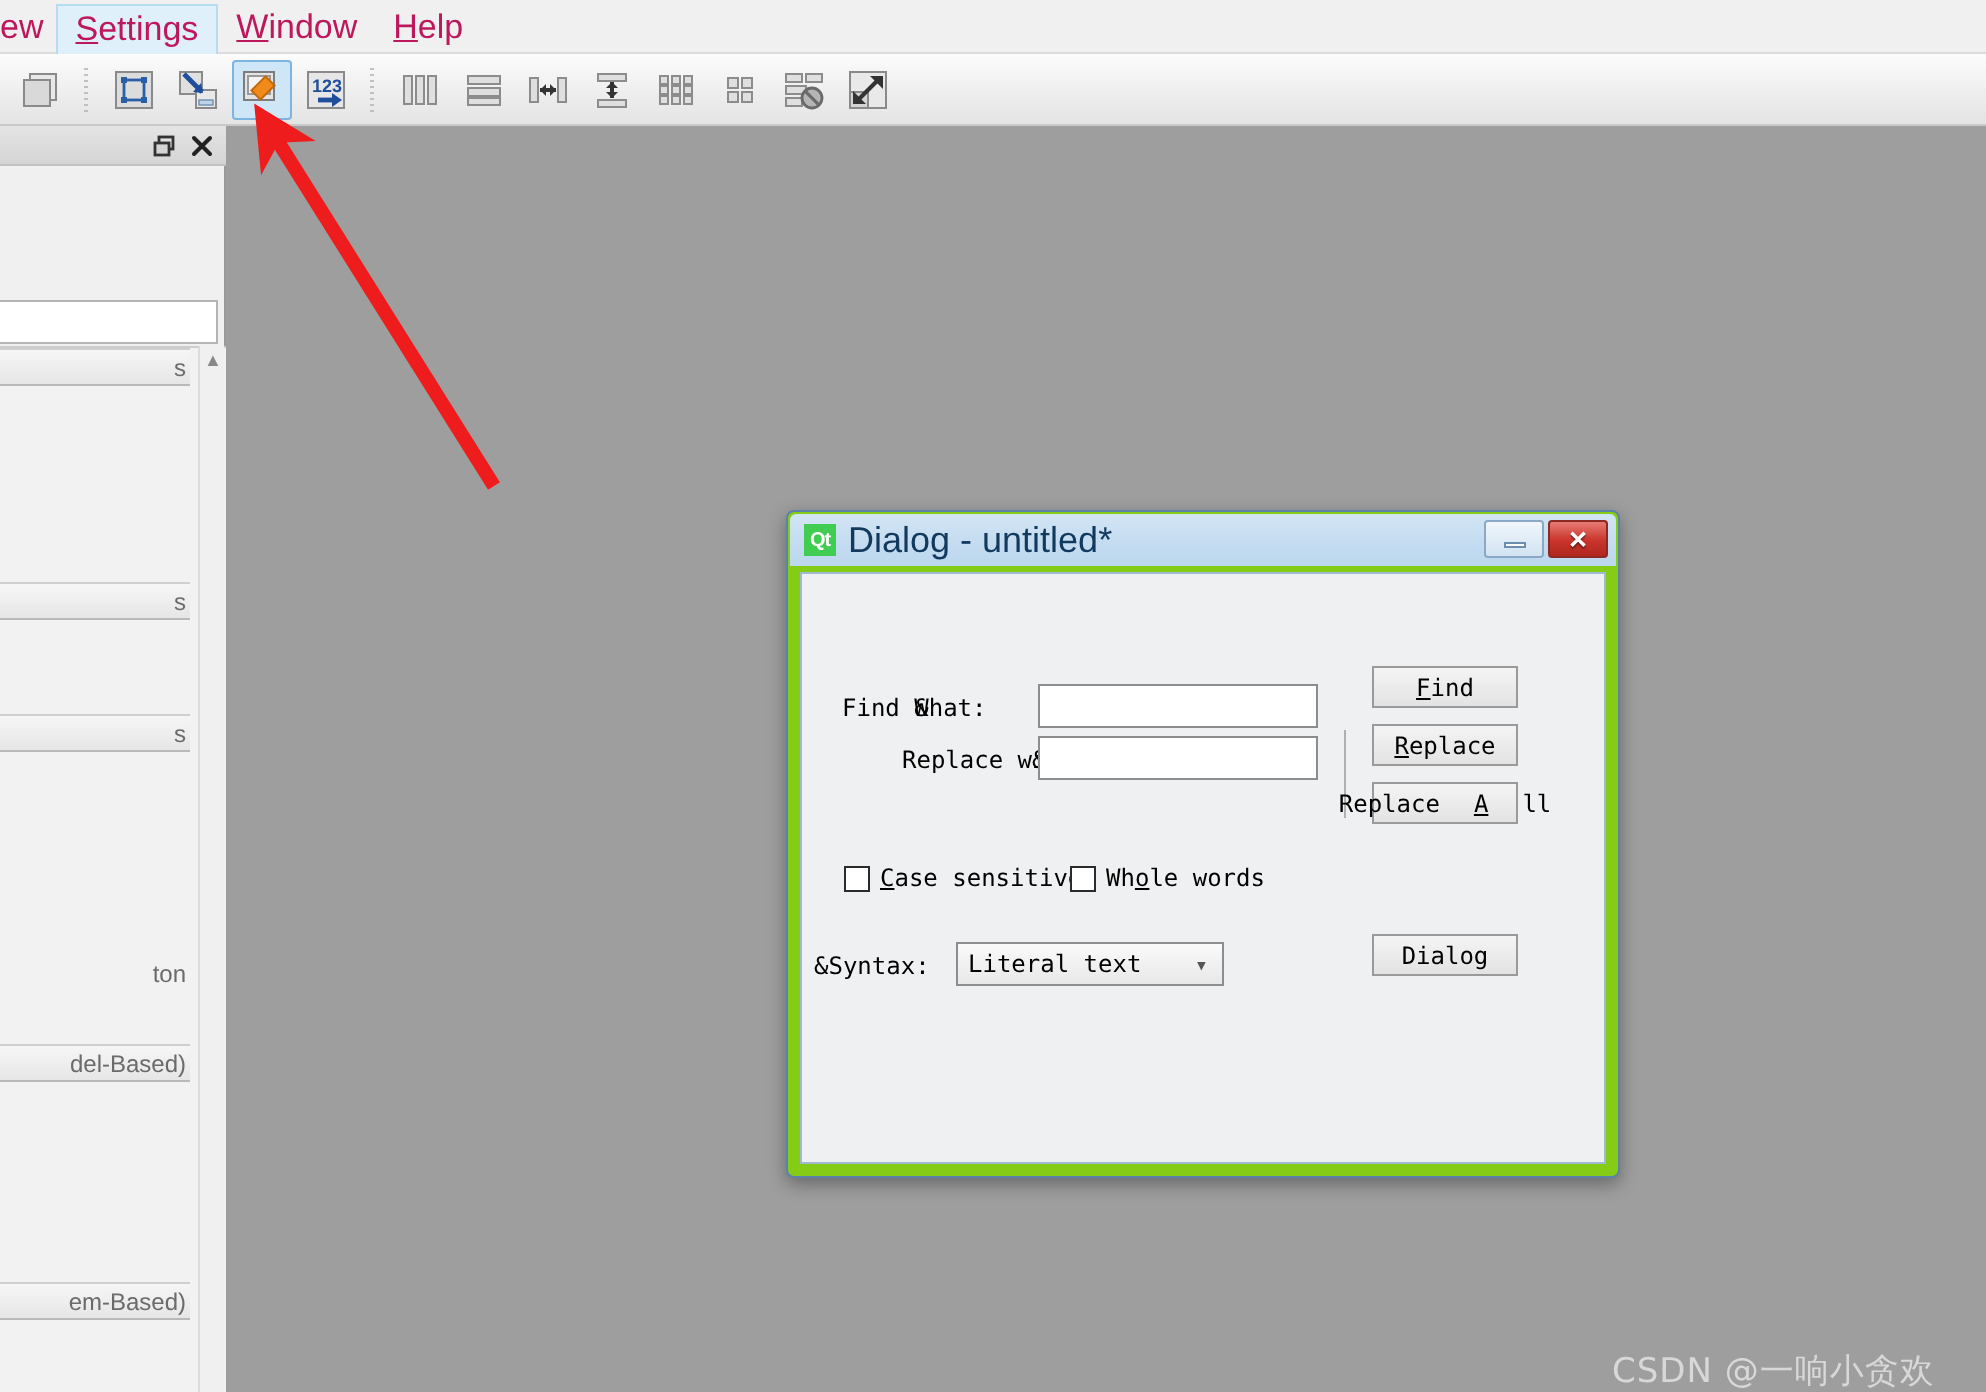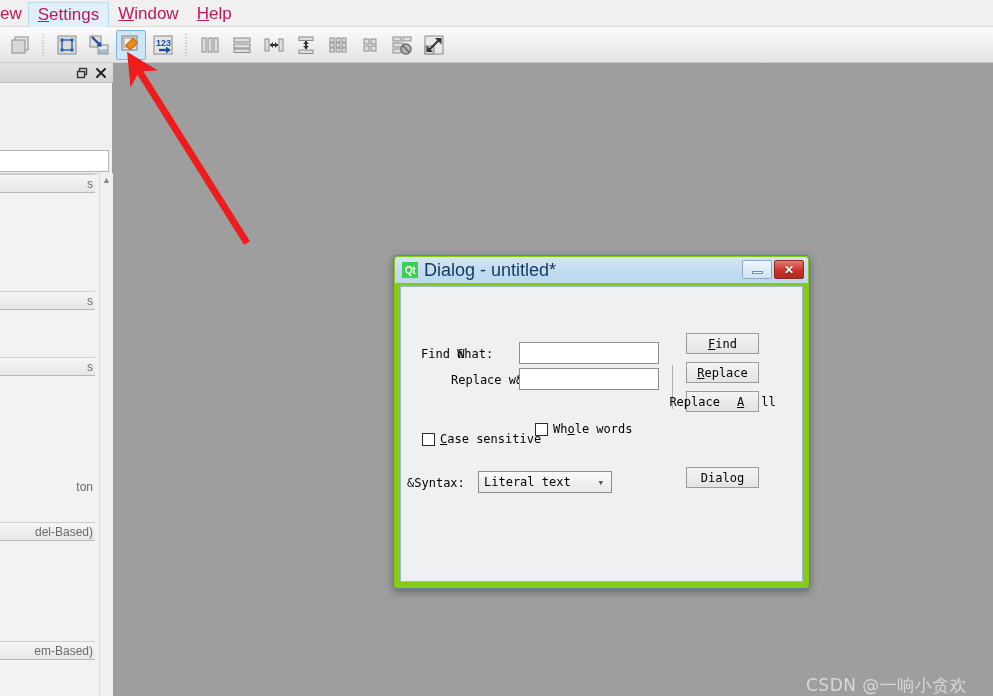--- a/index.html
+++ b/index.html
@@ -541,21 +541,21 @@
       <div class="dlg-btn" style="left:285px; top:104px; width:73px; height:21px;gap:17px;">
         <span>Replace </span>
           <span class="mnem">A</span>
           <span>ll</span>
       </div>
 
       <div class="dlg-check" style="left:21px; top:145px;">
         <span class="box"></span>
         <span><span class="mnem">C</span><span>ase sensitive</span></span>
       </div>
-      <div class="dlg-check" style="left:134px; top:135px;">
+      <div class="dlg-check" style="left:134px; top:145px;">
         <span class="box"></span>
         <span><span>Wh</span><span class="mnem">o</span><span>le words</span></span>
       </div>
 
       <div class="dlg-label" style="left:6px; top:189px;">
         <span>&amp;</span><span>Syntax:</span>
       </div>
       <div class="dlg-combo" style="left:77px; top:184px; width:134px;">
         <span>Literal text</span>
         <span class="combo-arrow">▾</span>

